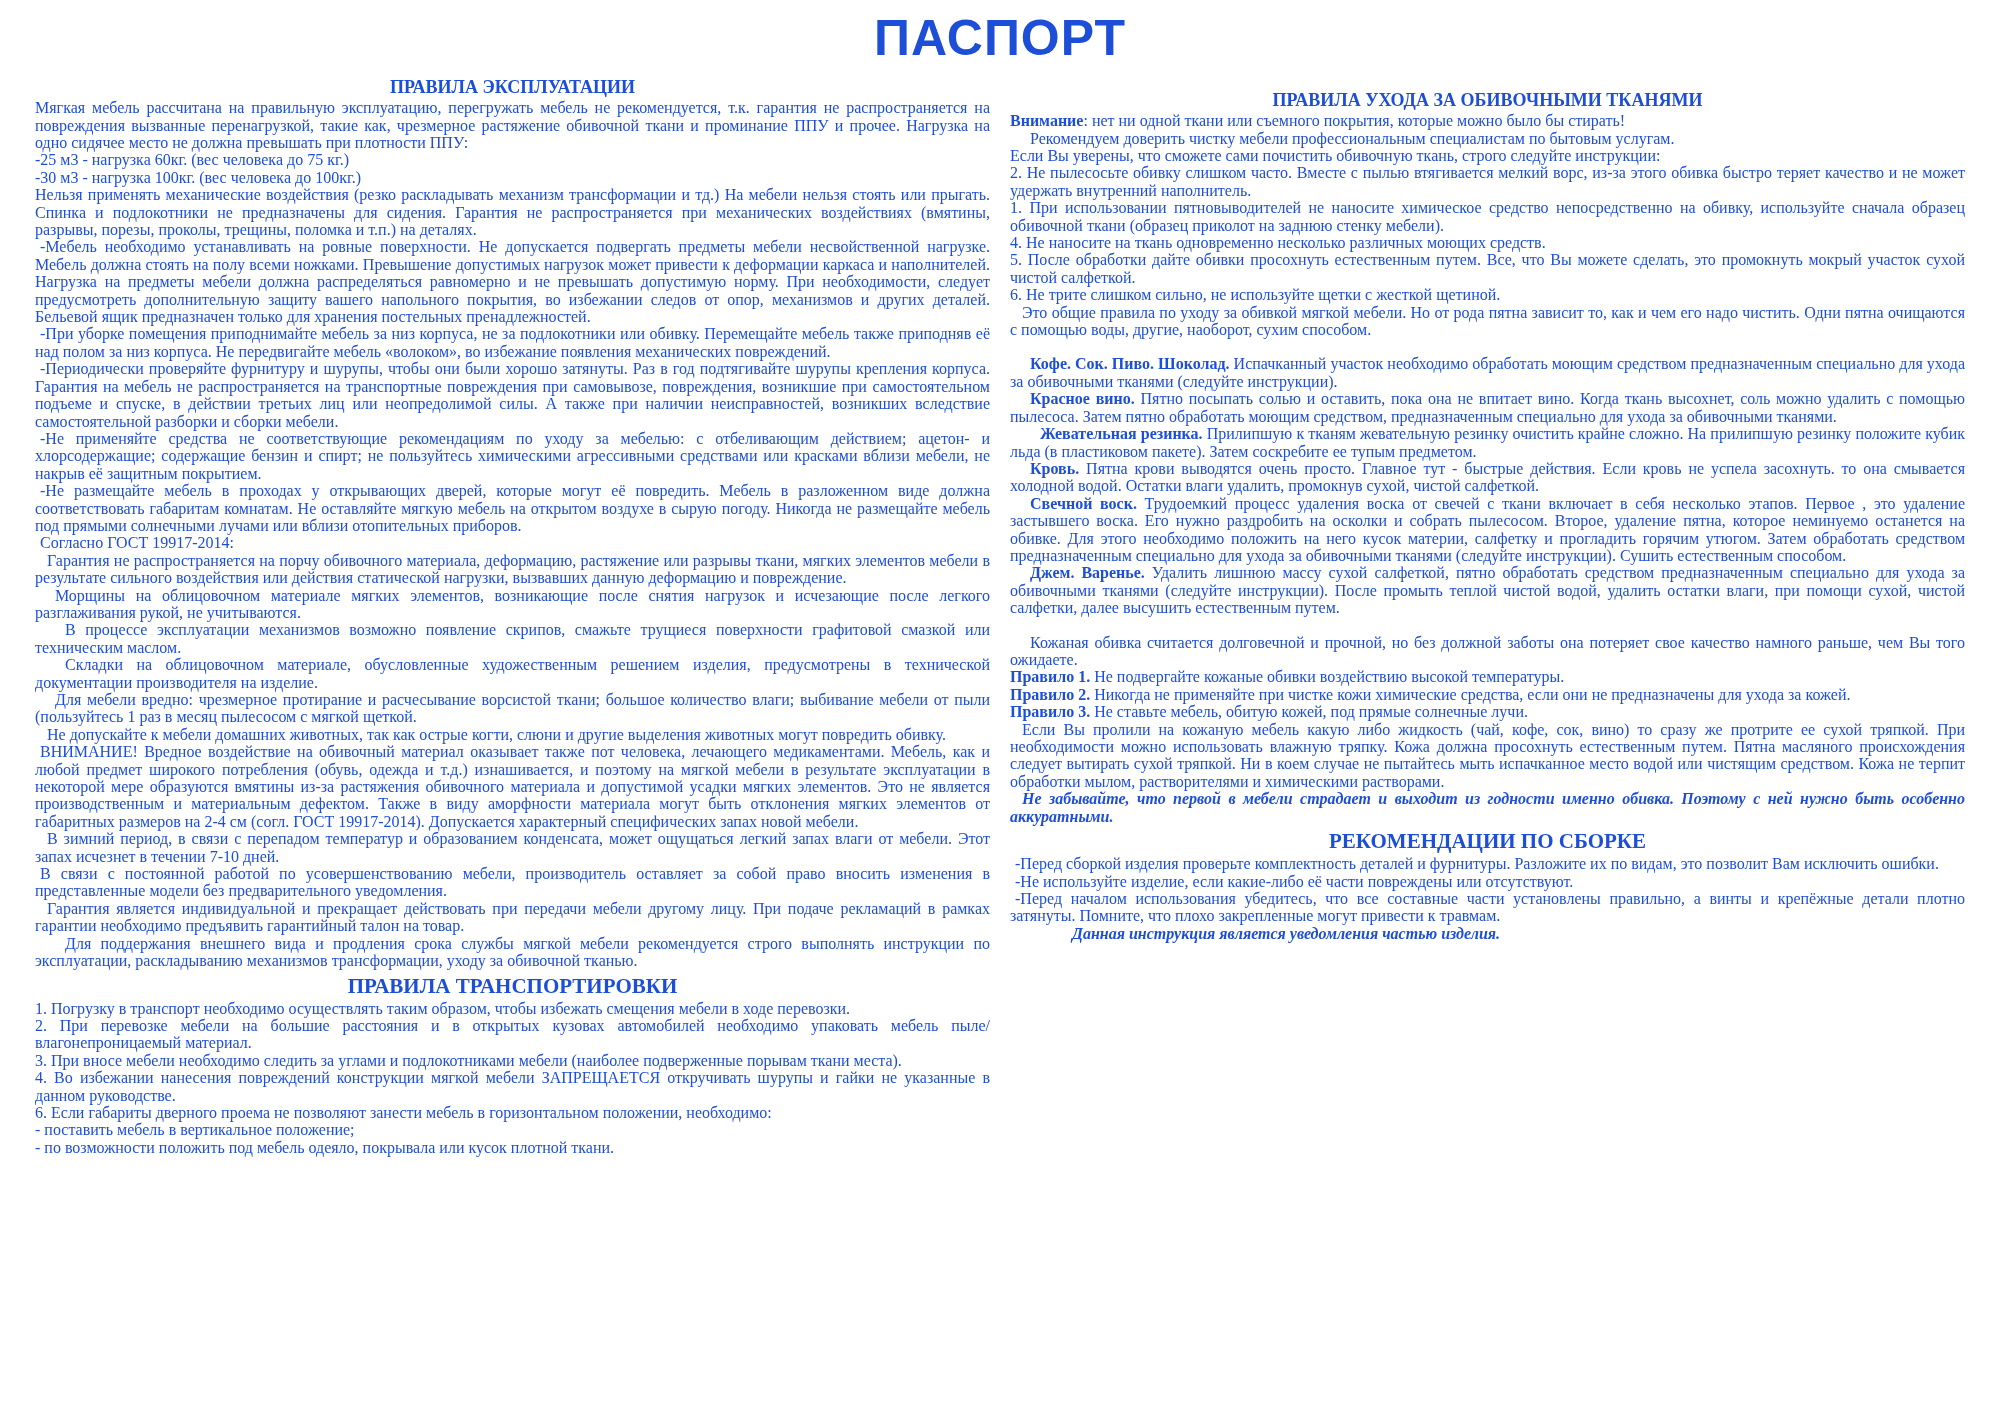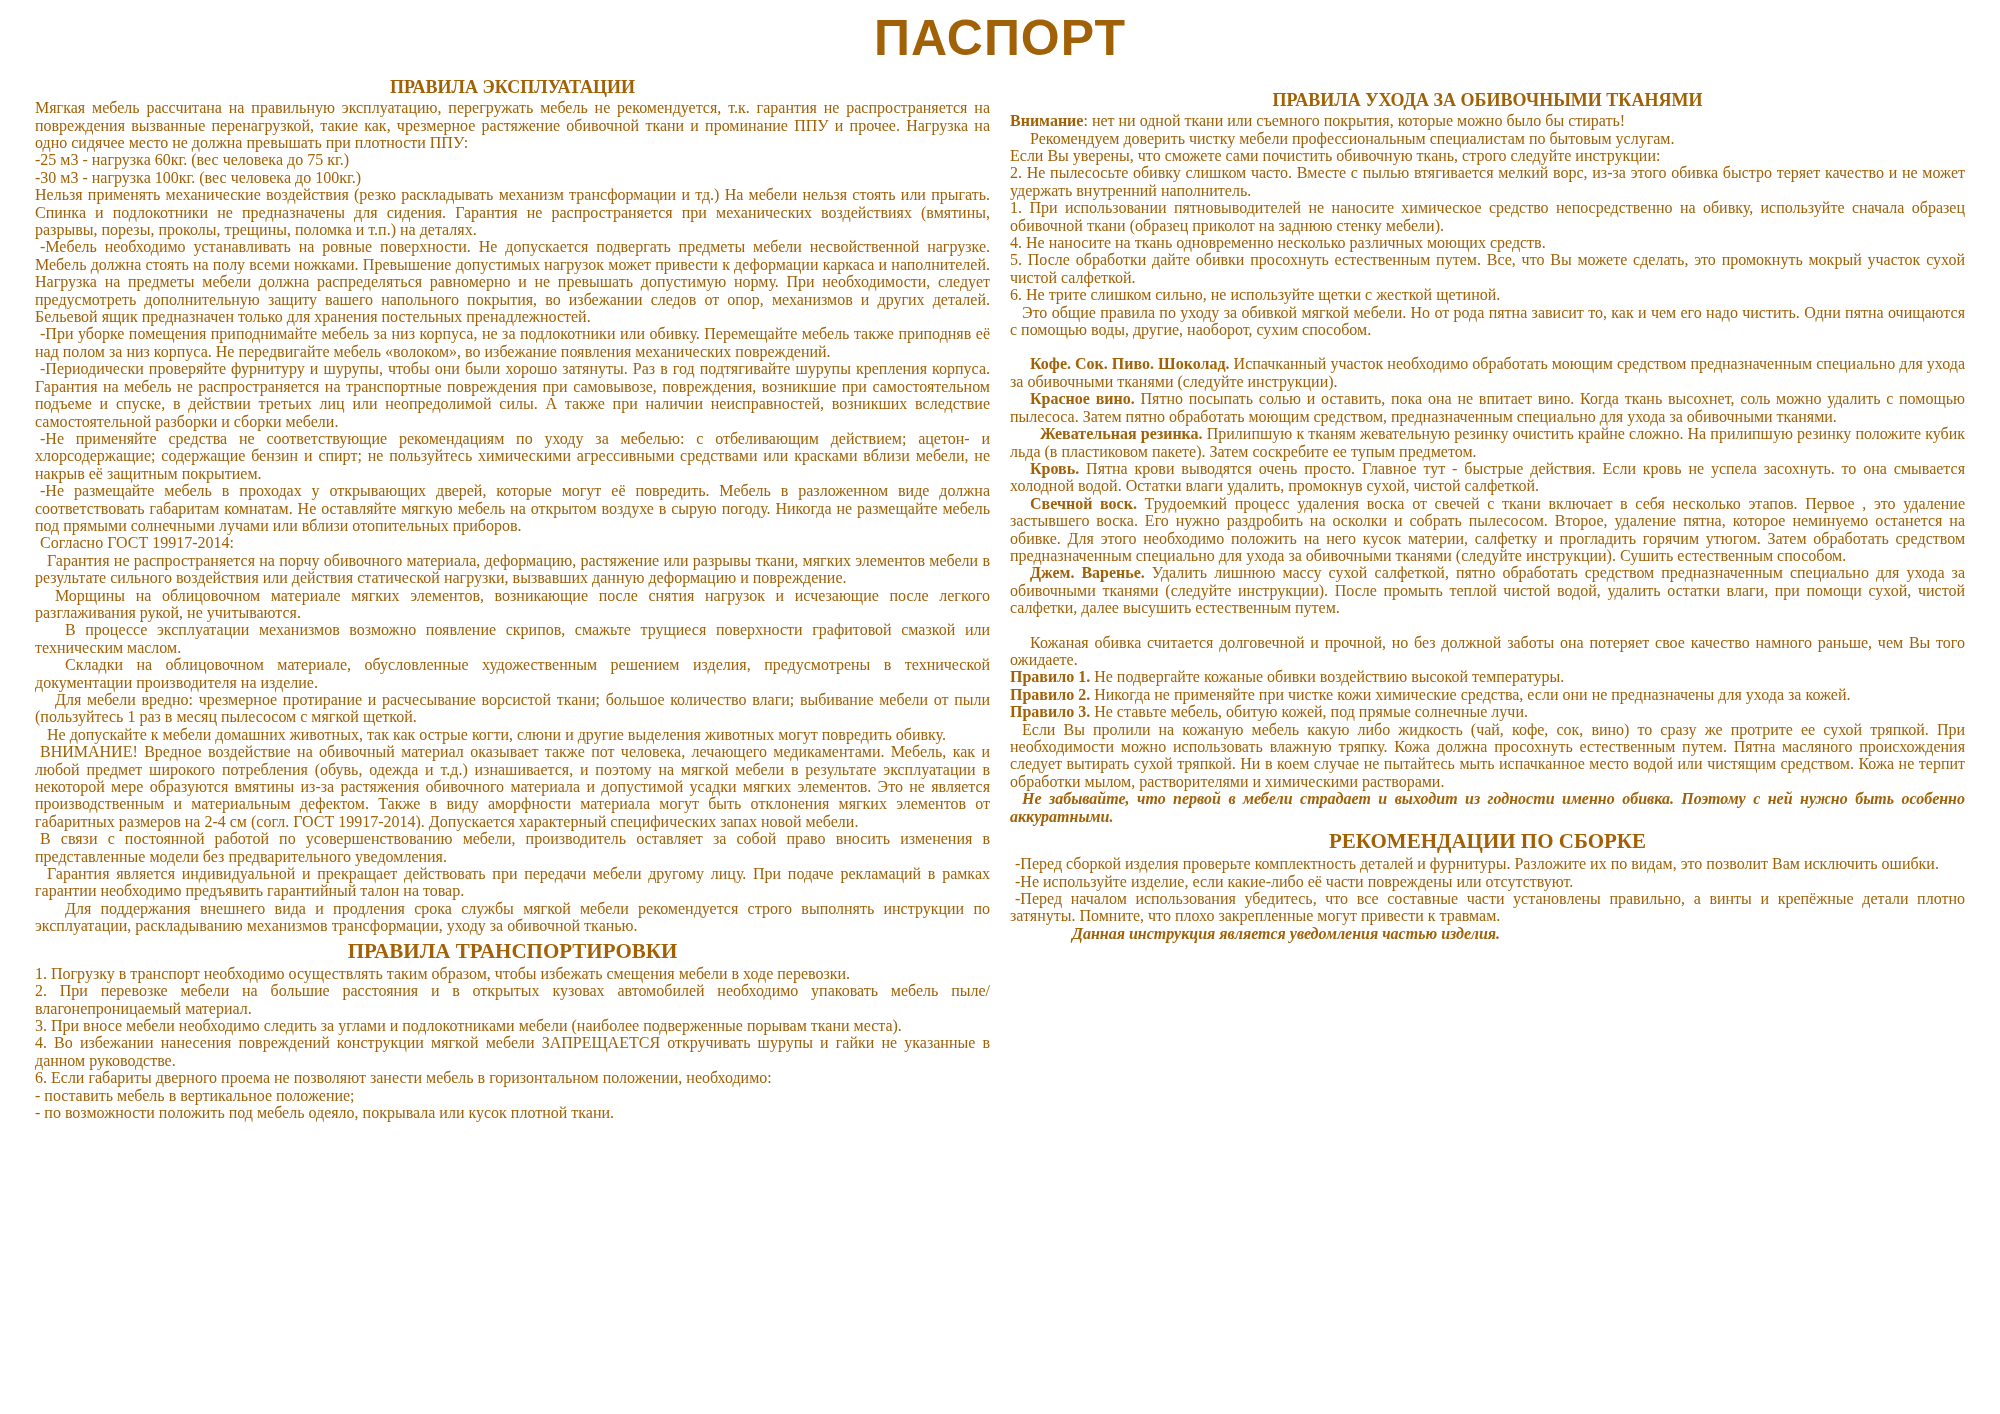--- a/index.html
+++ b/index.html
@@ -1,18 +1,18 @@
 <!DOCTYPE html>
 <html><head>
 <meta charset="utf-8">
 <style>
   html,body { margin:0; padding:0; background:#e8e8e8; }
   .page {
     width:2000px; height:1414px; margin:0 auto; background:#ffffff;
-    font-family:"Liberation Serif", serif; color:#a16207;
+    font-family:"Liberation Serif", serif; color:#1d4ed8;
     position:relative; overflow:hidden; box-sizing:border-box;
   }
   .title {
     font-family:"Liberation Sans", sans-serif; font-weight:bold;
     font-size:50px; line-height:1.05; text-align:center;
     margin:12px 0 10px 0; letter-spacing:1px;
   }
   .columns { display:flex; padding:0 35px; gap:20px; align-items:flex-start; }
   .col { flex:1; min-width:0; }
   .h {
@@ -54,20 +54,21 @@
             <p class="para indent-1">-Не применяйте средства не соответствующие рекомендациям по уходу за мебелью: с отбеливающим действием; ацетон- и хлорсодержащие; содержащие бензин и спирт; не пользуйтесь химическими агрессивными средствами или красками вблизи мебели, не накрыв её защитным покрытием.</p>
             <p class="para indent-1">-Не размещайте мебель в проходах у открывающих дверей, которые могут её повредить. Мебель в разложенном виде должна соответствовать габаритам комнатам. Не оставляйте мягкую мебель на открытом воздухе в сырую погоду. Никогда не размещайте мебель под прямыми солнечными лучами или вблизи отопительных приборов.</p>
             <p class="para indent-1">Согласно ГОСТ 19917-2014:</p>
             <p class="para indent-2">Гарантия не распространяется на порчу обивочного материала, деформацию, растяжение или разрывы ткани, мягких элементов мебели в результате сильного воздействия или действия статической нагрузки, вызвавших данную деформацию и повреждение.</p>
             <p class="para indent-3">Морщины на облицовочном материале мягких элементов, возникающие после снятия нагрузок и исчезающие после легкого разглаживания рукой, не учитываются.</p>
             <p class="para indent-4">В процессе эксплуатации механизмов возможно появление скрипов, смажьте трущиеся поверхности графитовой смазкой или техническим маслом.</p>
             <p class="para indent-4">Складки на облицовочном материале, обусловленные художественным решением изделия, предусмотрены в технической документации производителя на изделие.</p>
             <p class="para indent-3">Для мебели вредно: чрезмерное протирание и расчесывание ворсистой ткани; большое количество влаги; выбивание мебели от пыли (пользуйтесь 1 раз в месяц пылесосом с мягкой щеткой.</p>
             <p class="para indent-2">Не допускайте к мебели домашних животных, так как острые когти, слюни и другие выделения животных могут повредить обивку.</p>
             <p class="para indent-1">ВНИМАНИЕ! Вредное воздействие на обивочный материал оказывает также пот человека, лечающего медикаментами. Мебель, как и любой предмет широкого потребления (обувь, одежда и т.д.) изнашивается, и поэтому на мягкой мебели в результате эксплуатации в некоторой мере образуются вмятины из-за растяжения обивочного материала и допустимой усадки мягких элементов. Это не является производственным и материальным дефектом. Также в виду аморфности материала могут быть отклонения мягких элементов от габаритных размеров на 2-4 см (согл. ГОСТ 19917-2014). Допускается характерный специфических запах новой  мебели.</p>
+            <p class="para indent-2">В зимний период, в связи с перепадом температур и образованием конденсата, может ощущаться легкий запах влаги от мебели. Этот запах исчезнет в течении 7-10 дней.</p>
             <p class="para indent-1">В связи с постоянной работой по усовершенствованию мебели, производитель оставляет за собой право вносить изменения в представленные модели без предварительного уведомления.</p>
             <p class="para indent-2">Гарантия является индивидуальной и прекращает действовать при передачи мебели другому лицу. При подаче рекламаций в рамках гарантии необходимо предъявить гарантийный талон на товар.</p>
             <p class="para indent-4">Для поддержания внешнего вида и продления срока службы мягкой мебели рекомендуется строго выполнять инструкции по эксплуатации, раскладыванию механизмов трансформации, уходу за обивочной тканью.</p>
           </div>
       </section>
       <section>
         <h2 class="h h-lg">ПРАВИЛА ТРАНСПОРТИРОВКИ</h2>
         <div>
             <p class="para">1. Погрузку в транспорт необходимо осуществлять таким образом, чтобы избежать смещения мебели в ходе перевозки.</p>
             <p class="para">2. При перевозке мебели на большие расстояния и в открытых кузовах автомобилей необходимо упаковать мебель пыле/влагонепроницаемый материал.</p>

